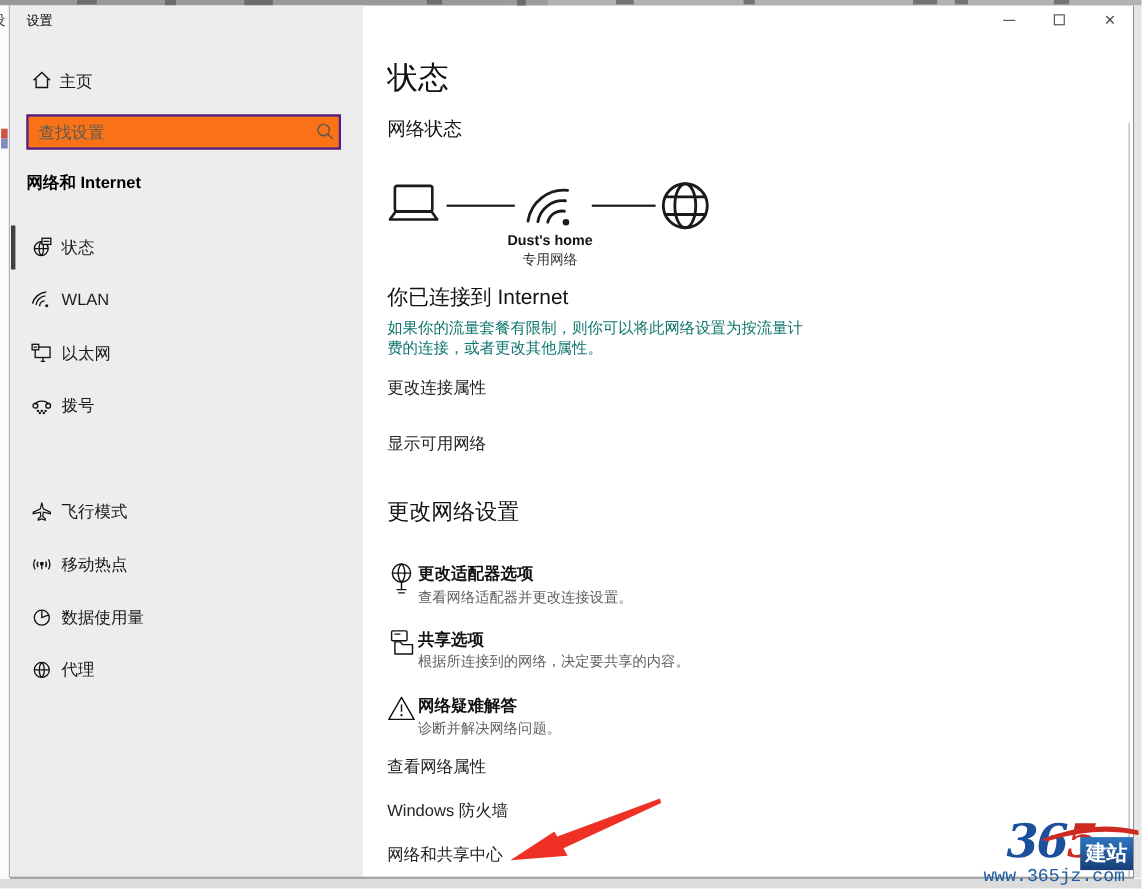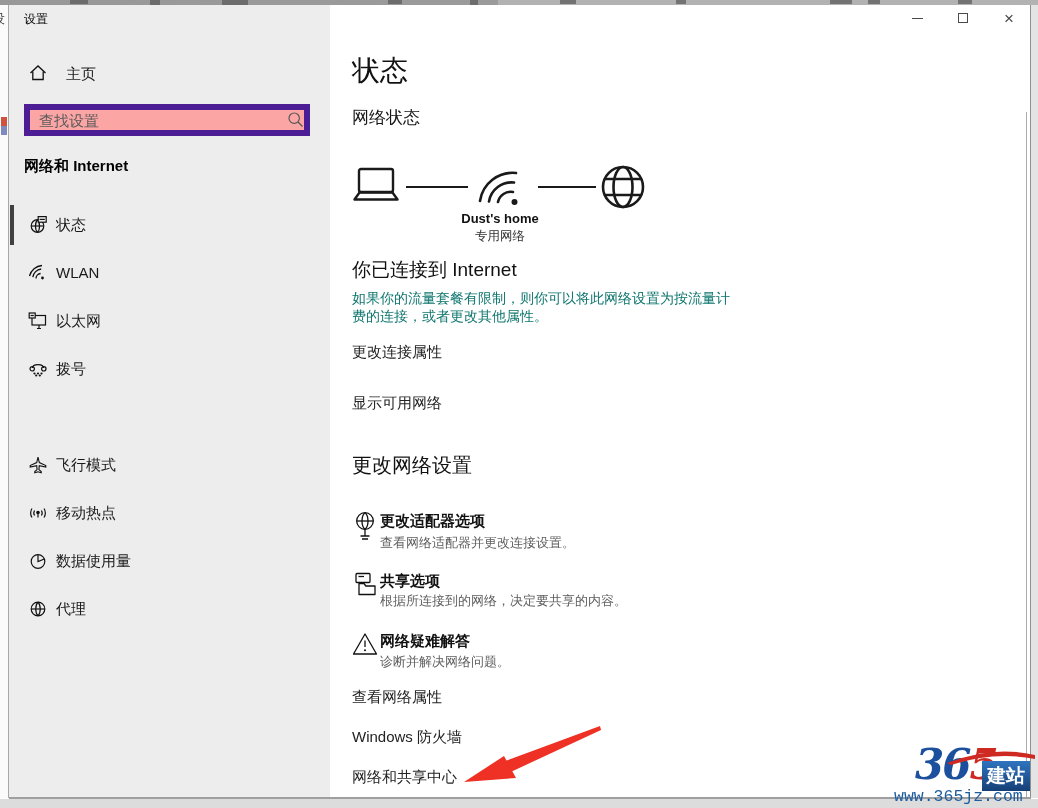--- a/index.html
+++ b/index.html
@@ -29,24 +29,24 @@
 
   .win-title { position:absolute; left:24px; top:11px; font-size:12px; color:#000; }
   .ctrl { position:absolute; top:8px; width:30px; height:20px; display:flex; align-items:center; justify-content:center; color:#4a4a4a; }
   .ctrl-min-glyph { width:11px; height:1px; background:#4a4a4a; }
   .ctrl-max-glyph { width:10px; height:10px; border:1px solid #4a4a4a; }
   .ctrl-close { font-size:17px; line-height:1; }
 
   
   .home-row { position:absolute; left:10px; top:56px; width:318px; height:38px; }
   .home-row .icon { position:absolute; left:18px; top:7px; }
-  .home-row .lbl { position:absolute; left:56px; top:9px; font-size:15px; }
+  .home-row .lbl { position:absolute; left:44px; top:9px; font-size:15px; }
 
   .search-box { position:absolute; left:24px; top:104px; width:286px; height:32px;
-    border:6px solid #4c1d95; background:#fca5a5; font-size:15px; color:#444;
+    border:2px solid #4c1d95; background:#f97316; font-size:15px; color:#444;
     padding:0 28px 0 9px; outline:none; font-family:inherit; }
   .search-box::placeholder { color:#5a5a5a; opacity:1; }
   .search-glyph { position:absolute; left:287px; top:111px; }
 
   .side-section { position:absolute; left:24px; top:157px; font-size:15px; font-weight:bold; color:#000; }
 
   .nav-item { position:absolute; left:10px; width:320px; height:44px; cursor:default; }
   .nav-item .accent { position:absolute; left:0; top:2px; width:4px; height:40px; background:#404040; }
   .nav-item .icon { position:absolute; left:18px; top:12px; }
   .nav-item .lbl { position:absolute; left:46px; top:13px; font-size:15px; color:#1a1a1a; }

